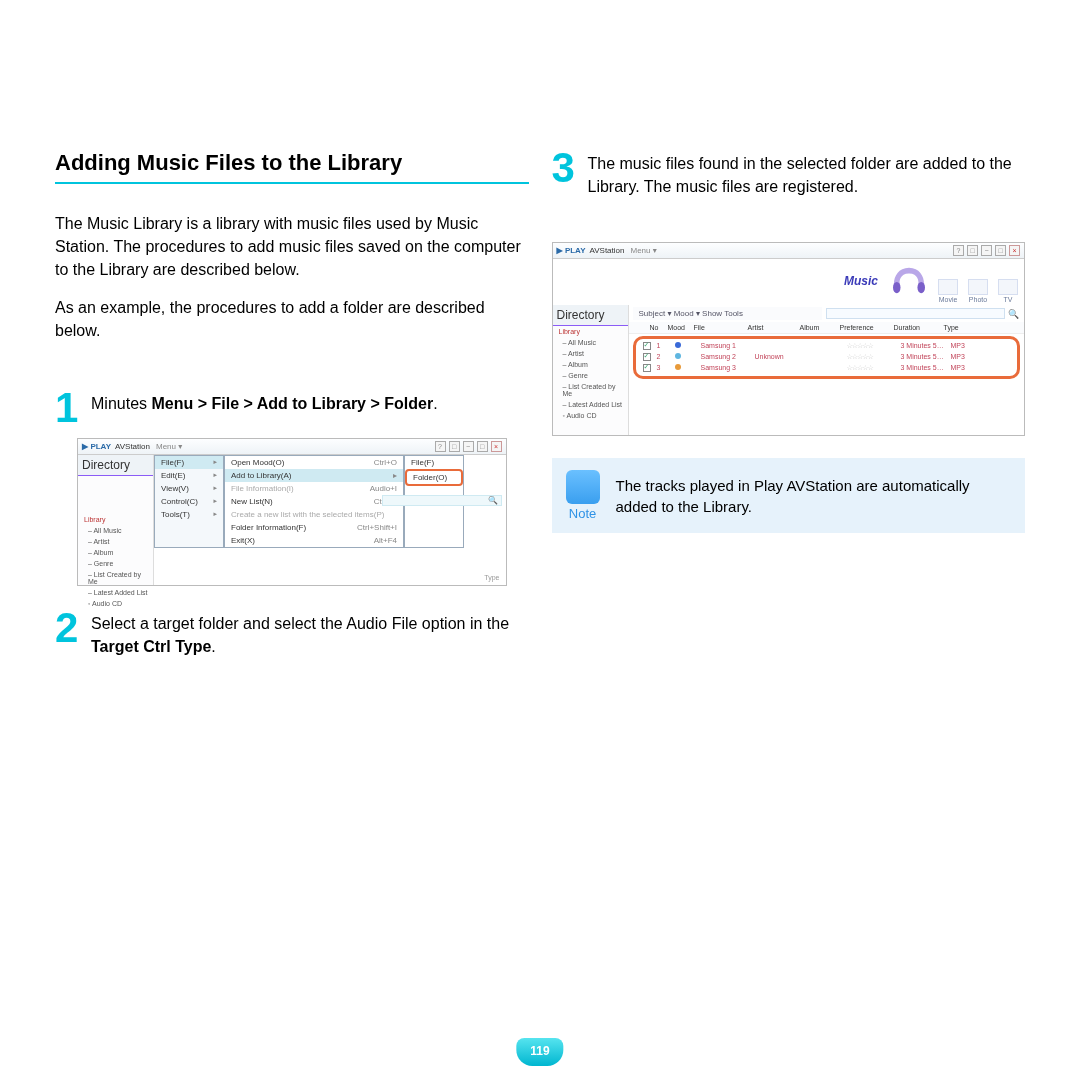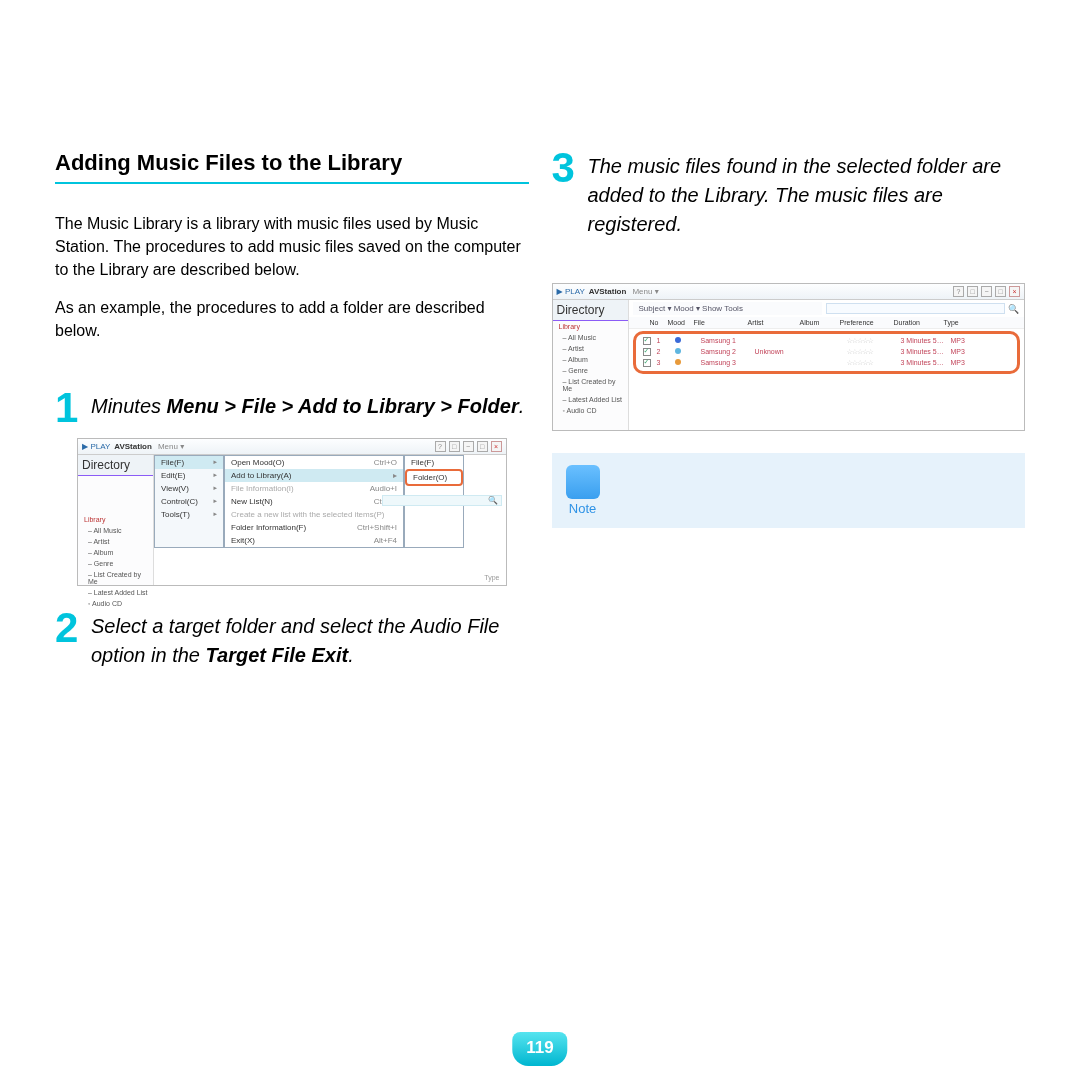--- a/index.html
+++ b/index.html
@@ -31,42 +31,42 @@
   }
   .step-row { display: flex; align-items: flex-start; margin-bottom: 12px; }
   .step-num {
     font-size: 42px;
     font-weight: bold;
     color: #00c4dd;
     line-height: 0.85;
     margin-right: 8px;
     min-width: 28px;
   }
-  .step-text { font-size: 20px; line-height: 1.45; flex:1; padding-top:2px;font-style:italic; }
+  .step-text { font-size: 16px; line-height: 1.45; flex:1; padding-top:2px; }
   .bold { font-weight: bold; }
 
   
   .app-shot {
     border: 1px solid #bbb;
     background: #fff;
     font-size: 9px;
     color: #333;
     margin: 10px 22px 24px 22px;
     position: relative;
   }
   .titlebar {
     height: 16px;
     background: linear-gradient(#fdfeff,#eef3f7);
     display: flex;
     align-items: center;
     padding: 0 4px;
     border-bottom: 1px solid #ccc;
   }
-  .titlebar .logo { font-size: 8px; font-weight: normal; color:#2a6aa8; margin-right:4px;}
-  .titlebar .ttl { font-size: 8px; font-weight: bold; }
+  .titlebar .logo { font-size: 8px; font-weight: bold; color:#2a6aa8; margin-right:4px;}
+  .titlebar .ttl { font-size: 8px; font-weight: normal; }
   .titlebar .menu-lbl { font-size:8px; margin-left:6px; color:#888;}
   .titlebar .winbtns { margin-left:auto; display:flex; gap:3px;}
   .winbtn { width:11px; height:11px; border:1px solid #aaa; background:#f5f5f5; font-size:7px; line-height:9px; text-align:center; color:#888;}
   .winbtn.close{ color:#c33; border-color:#c99;}
   .app-body { display:flex; height:130px;}
   .sidebar { width:76px; border-right:1px solid #ddd; background:#fcfcfd; }
   .sb-hdr { background:#eef3f7; font-size:12px; padding:3px 4px; border-bottom:1px solid #8b5cf6;}
   .sb-item { font-size:7px; padding:2px 4px 2px 10px; color:#555;}
   .sb-item.lib{ color:#b33; padding-left:6px;}
   .main-area { flex:1; position:relative; background:#fff;}
@@ -131,21 +131,21 @@
   .note-text{ font-size:15px; line-height:1.4;}
 
   .page-num{
     position:absolute;
     bottom:14px;
     left:50%;
     transform:translateX(-50%);
     background:linear-gradient(#56e4ef,#00b6d0);
     color:#fff;
     font-weight:bold;
-    font-size:17px;
+    font-size:12px;
     padding:6px 14px 8px;
     border-radius:8px 8px 16px 16px;
   }
 
   
 </style>
 </head>
 <body>
 
 <div class="page">
@@ -250,21 +250,21 @@
               <span class="mg">🔍</span>
             </div>
           <div style="position:absolute; bottom:4px; right:6px; font-size:7px; color:#999;">Type</div>
         </div>
       </div>
     </div>
 
     <div class="step-row" style="margin-top:24px;">
       <div class="step-num">2</div>
       <div class="step-text">
-        <span>Select a target folder and select the Audio File option in the </span><span class="bold">Target File Exit</span><span>.</span>
+        <span>Select a target folder and select the Audio File option in the </span><span class="bold">Target Ctrl Type</span><span>.</span>
       </div>
     </div>
   </div>
 
   <div class="col">
     <div class="step-row">
       <div class="step-num">3</div>
       <div class="step-text">The music files found in the selected folder are added to the Library. The music files are registered.</div>
     </div>
 
@@ -273,20 +273,32 @@
         <span class="logo">▶ PLAY</span>
         <span class="ttl">AVStation</span>
         <span class="menu-lbl">Menu ▾</span>
         <div class="winbtns">
           <div class="winbtn">?</div>
           <div class="winbtn">□</div>
           <div class="winbtn">−</div>
           <div class="winbtn">□</div>
           <div class="winbtn close">×</div>
         </div>
+      </div>
+      <div class="shot2-banner">
+        <div class="sp"></div>
+        <div class="music-lbl">Music</div>
+        <svg class="headphones" viewBox="0 0 40 34">
+            <path d="M20 3 C9 3 4 12 4 20 L4 28 L10 28 L10 18 C10 18 10 9 20 9 C30 9 30 18 30 18 L30 28 L36 28 L36 20 C36 12 31 3 20 3 Z" fill="#b9a7e8"></path>
+            <ellipse cx="7" cy="24" rx="4" ry="6" fill="#7a5fc9"></ellipse>
+            <ellipse cx="33" cy="24" rx="4" ry="6" fill="#7a5fc9"></ellipse>
+          </svg>
+        <div class="modebtn"><div class="ico"></div><span>Movie</span></div>
+        <div class="modebtn"><div class="ico"></div><span>Photo</span></div>
+        <div class="modebtn"><div class="ico"></div><span>TV</span></div>
       </div>
       <div class="shot2-cols">
         <div class="sidebar">
           <div class="sb-hdr">Directory</div>
           <div class="sb-item lib">Library</div>
           <div class="sb-item">– All Music</div>
           <div class="sb-item">– Artist</div>
           <div class="sb-item">– Album</div>
           <div class="sb-item">– Genre</div>
           <div class="sb-item">– List Created by Me</div>
@@ -348,17 +360,18 @@
           <div style="height:50px;"></div>
         </div>
       </div>
     </div>
 
     <div class="note-box">
       <div class="note-badge">
         <div class="sq"></div>
         <div class="lbl">Note</div>
       </div>
+      <div class="note-text">The tracks played in Play AVStation are automatically added to the Library.</div>
     </div>
   </div>
 </div>
 
 <div class="page-num">119</div>
 
 </body></html>

